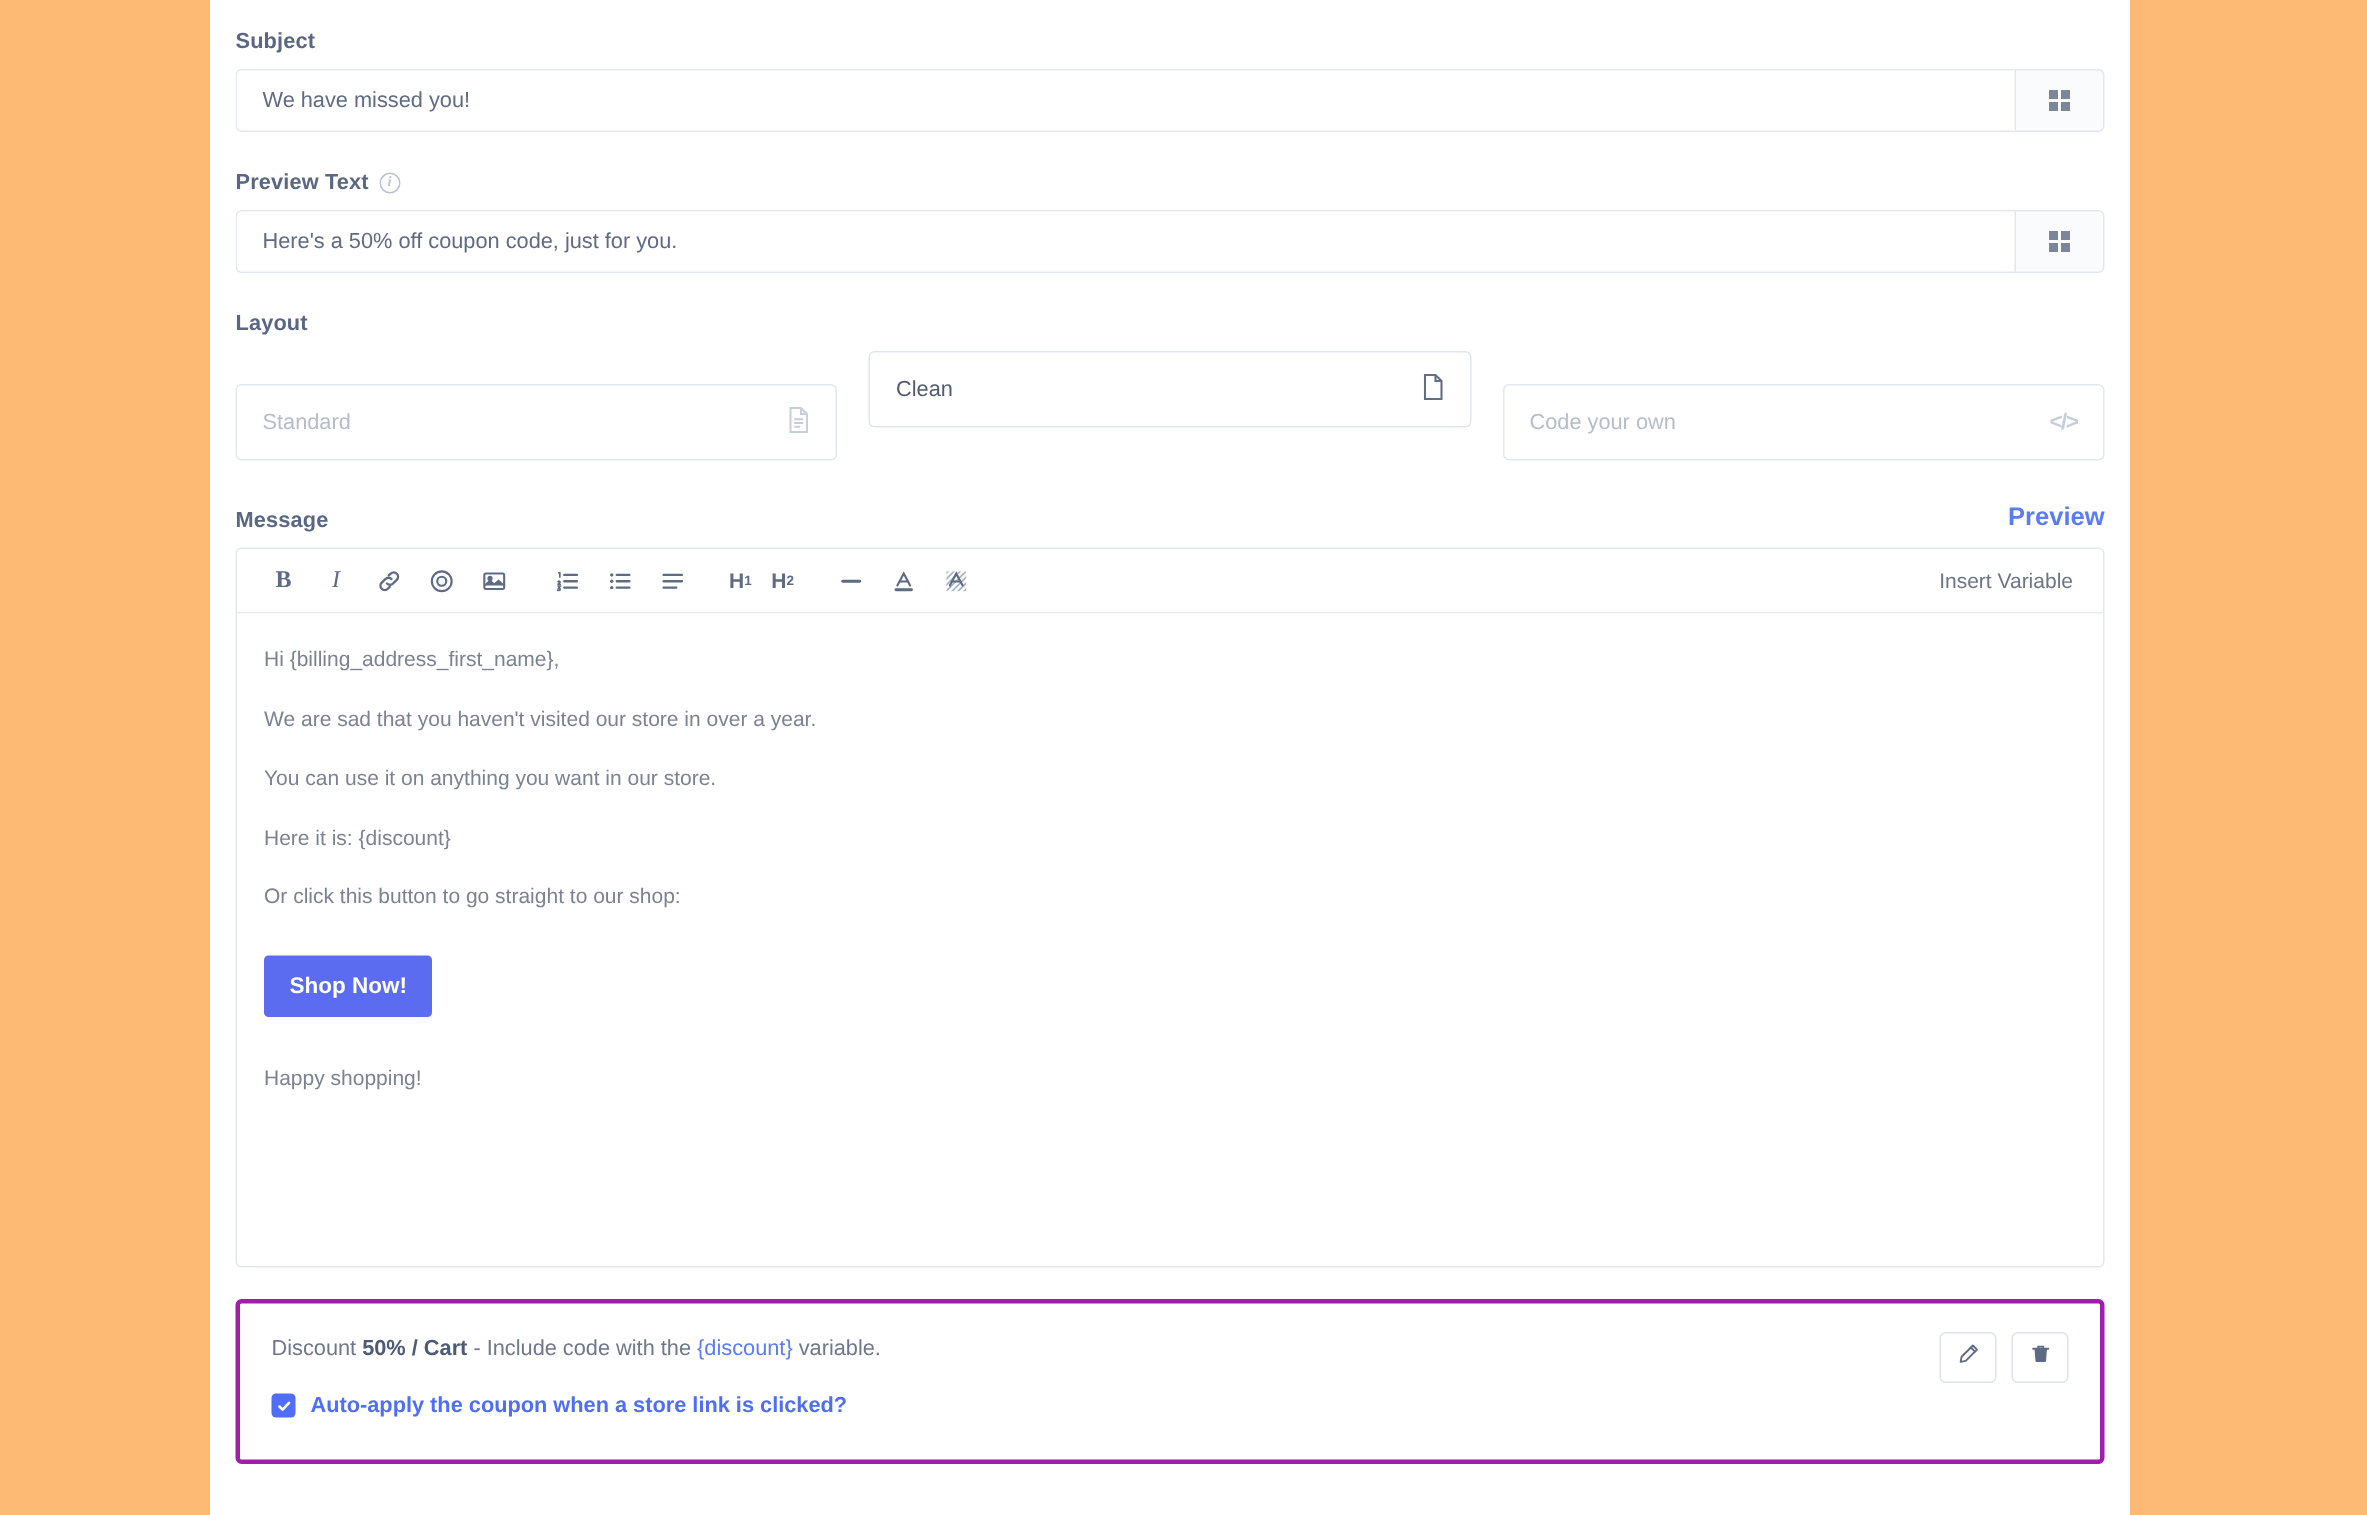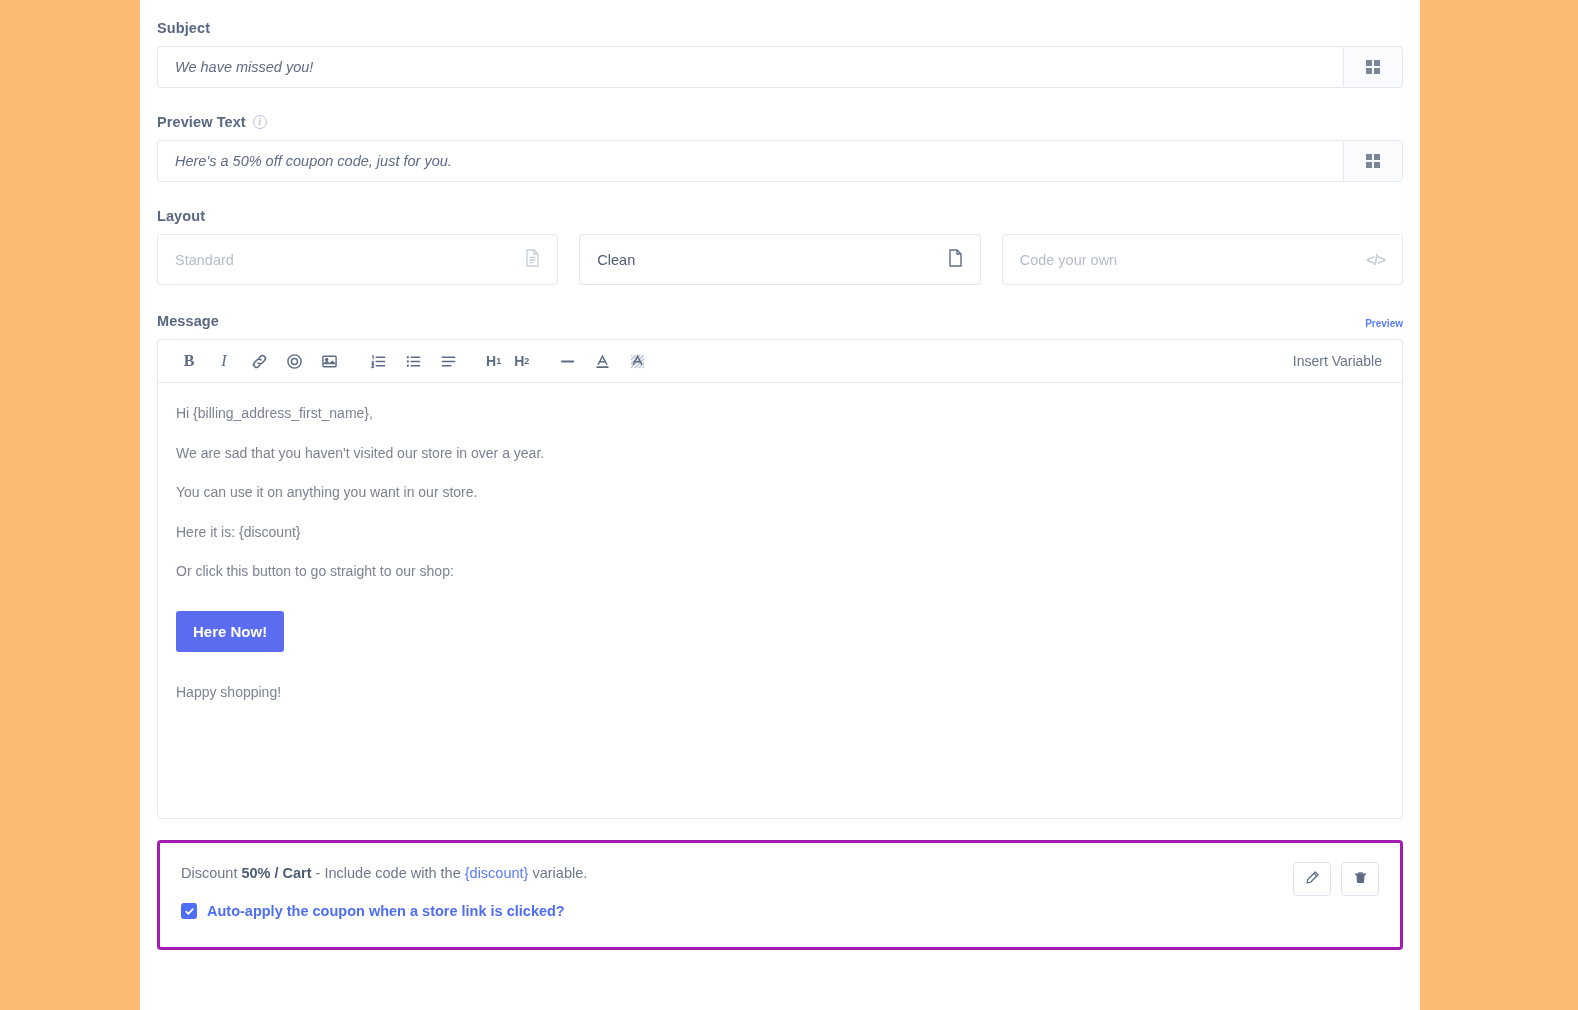--- a/index.html
+++ b/index.html
@@ -46,21 +46,20 @@
     text-align: center;
     font-family: "Liberation Serif", serif;
     display: inline-block;
   }
 
   
   .input-row {
     display: flex;
     margin-top: 10px;
     height: 42px;
-    font-style: italic;
   }
   .text-input {
     flex: 1;
     border: 1px solid #e3e8f0;
     border-right: none;
     border-radius: 4px 0 0 4px;
     background: #fff;
     display: flex;
     align-items: center;
     padding: 0 17px;
@@ -97,35 +96,35 @@
     border: 1px solid #e3e8f0;
     border-radius: 4px;
     display: flex;
     align-items: center;
     justify-content: space-between;
     padding: 0 17px;
     font-size: 14.5px;
     cursor: pointer;
     background: #fff;
   }
-  .layout-card.muted { color: #b4bccd; }
+  .layout-card.muted { color: #b4bccd; margin-top: 22px; }
   .layout-card.active { color: #4e5b75; border-color: #dfe5ef; }
   .doc-icon { color: #c6cedc; }
   .doc-icon.dark { color: #616e88; }
   .code-icon { color: #c6cedc; font-size: 15px; font-weight: bold; letter-spacing: -1px; }
 
   
   .message-head {
     display: flex;
     align-items: flex-end;
     justify-content: space-between;
     text-align: right;
   }
   .preview-link {
-    font-size: 10px;
+    font-size: 17px;
     font-weight: bold;
     color: #5b7cfa;
     cursor: pointer;
   }
 
   
   .editor {
     margin-top: 10px;
     border: 1px solid #e3e8f0;
     border-radius: 4px;
@@ -415,21 +414,21 @@
         </div>
         <div class="insert-var">Insert Variable</div>
       </div>
 
       <div class="editor-body">
         <p>Hi {billing_address_first_name},</p>
         <p>We are sad that you haven't visited our store in over a year.</p>
         <p>You can use it on anything you want in our store.</p>
         <p>Here it is: {discount}</p>
         <p>Or click this button to go straight to our shop:</p>
-        <div class="shop-btn">Here Now!</div>
+        <div class="shop-btn">Shop Now!</div>
         <p>Happy shopping!</p>
       </div>
     </div>
 
     <div class="discount-panel">
       <div class="discount-line">
         <span>Discount </span><b>50% / Cart</b><span> - Include code with the </span><span class="var">{discount}</span><span> variable.</span>
       </div>
 
       <div class="auto-apply">

